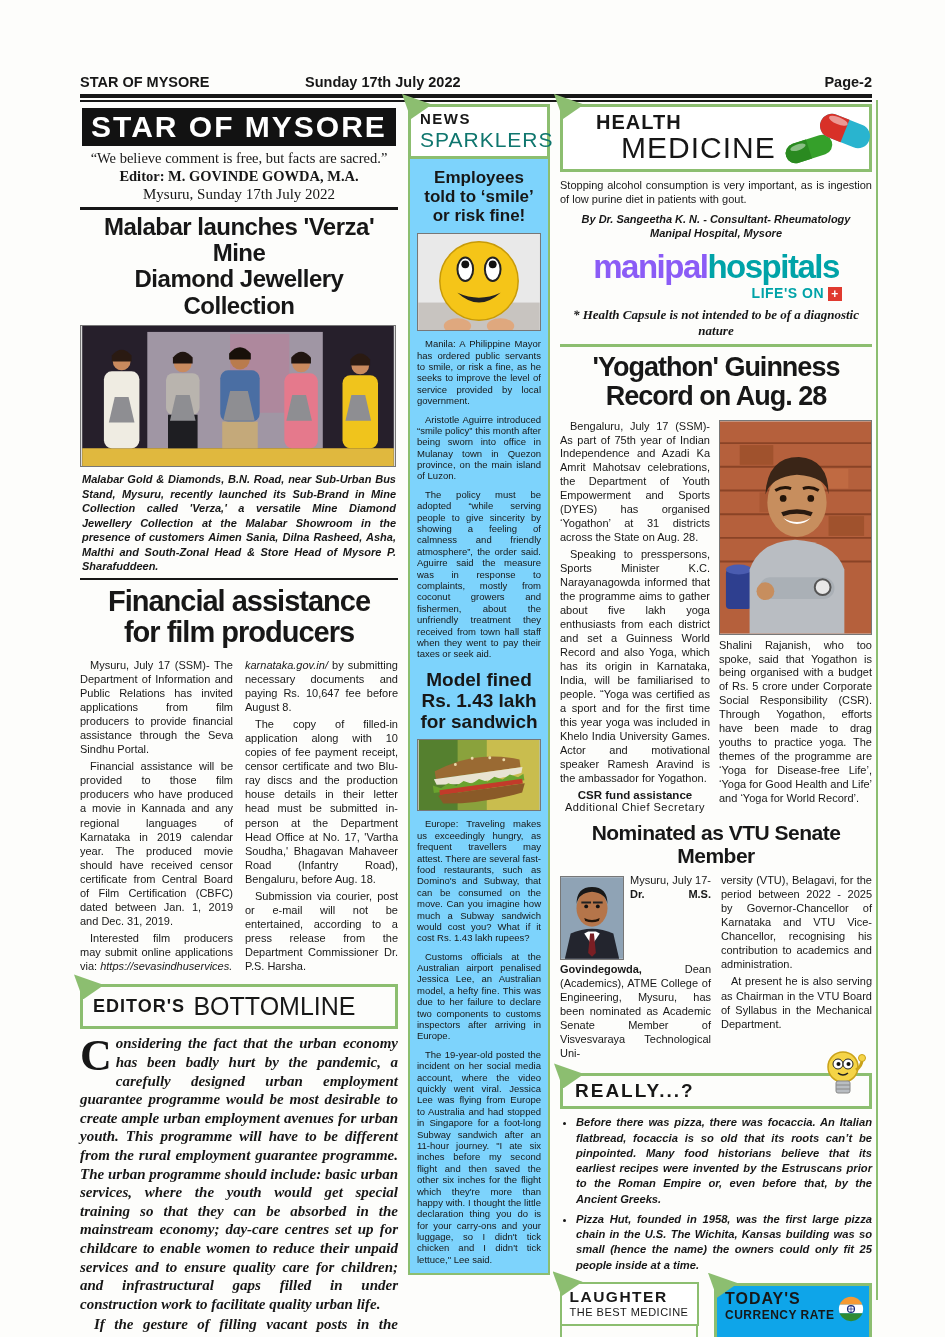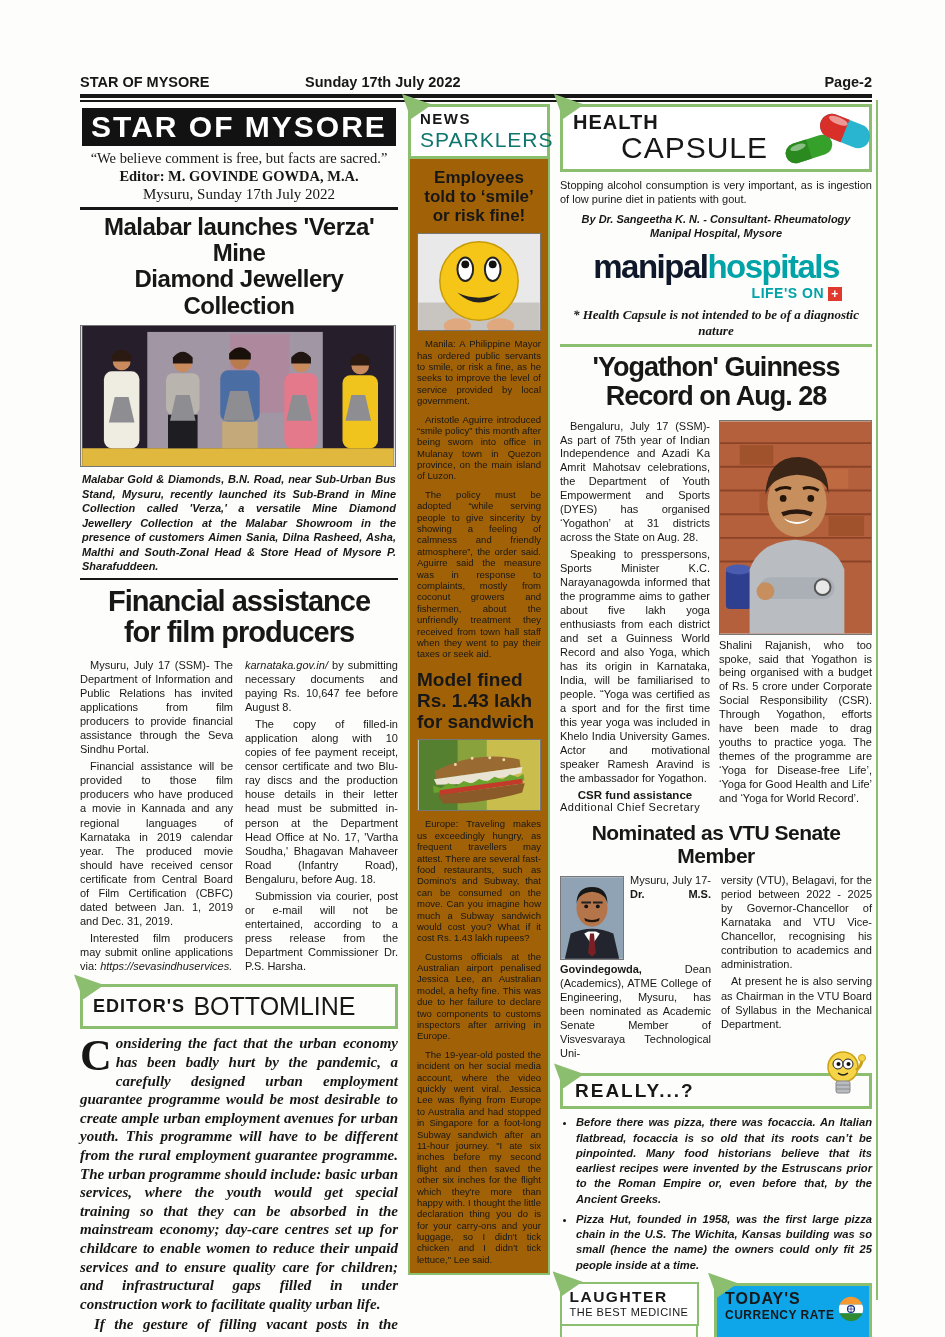--- a/index.html
+++ b/index.html
@@ -51,46 +51,46 @@
   .head-light{font:21px/1.1 "Liberation Sans",sans-serif;letter-spacing:1px;color:#0f766e;}
 
   
   .bl-head{border:3px solid var(--green);position:relative;padding:5px 10px;margin:8px 0 5px;}
   .bl-bold{font:bold 18px "Liberation Sans",sans-serif;letter-spacing:1px;vertical-align:middle;}
   .bl-light{font:25px "Liberation Sans",sans-serif;margin-left:4px;vertical-align:middle;}
   .bl-para{font:bold 15px/1.24 "Liberation Serif",serif;font-style:italic;text-align:justify;margin-bottom:2px;}
   .dropcap{float:left;font:bold 44px/0.8 "Liberation Serif",serif;font-style:normal;padding:4px 4px 0 0;}
 
   
-  .mid-box{border:2.5px solid var(--green);border-top:none;padding:6px 7px 8px;background:#a16207;}
+  .mid-box{border:2.5px solid var(--green);border-top:none;padding:6px 7px 8px;background:#7dd3fc;}
   .mid-headline{font:bold 17px/1.12 "Liberation Sans",sans-serif;text-align:center;margin:3px 0 8px;}
-  .mid-headline2{font:bold 19px/1.1 "Liberation Sans",sans-serif;margin:10px 0 7px;}
+  .mid-headline2{font:bold 19px/1.1 "Liberation Sans",sans-serif;text-align:center;margin:10px 0 7px;}
   .mid-para{font-size:9.5px;line-height:1.2;text-align:justify;margin-bottom:7px;text-indent:8px;}
 
   
   .health-head{border:3px solid var(--green);position:relative;background:#fff;padding:4px 10px 6px;}
-  .health-bold{font:bold 20px/1.1 "Liberation Sans",sans-serif;letter-spacing:1px;}
+  .health-bold{font:bold 20px/1.1 "Liberation Sans",sans-serif;letter-spacing:1px;margin-left:23px;}
   .health-light{font:30px/1.0 "Liberation Sans",sans-serif;letter-spacing:1px;margin-left:48px;}
   .capsule-wrap{position:absolute;right:-4px;top:4px;}
   .health-intro{font-size:11px;line-height:1.3;text-align:justify;margin:6px 0 5px;}
   .health-byline{font:bold 11px/1.35 "Liberation Sans",sans-serif;font-style:italic;text-align:center;}
   .mh-logo{text-align:center;font:bold 33px/1.05 "Liberation Sans",sans-serif;letter-spacing:-1.5px;margin-top:9px;}
-  .mh-blue{color:#0f172a;} .mh-teal{color:#00a3a8;}
+  .mh-blue{color:#8b5cf6;} .mh-teal{color:#00a3a8;}
   .mh-tag{text-align:right;padding-right:30px;font:bold 14px "Liberation Sans",sans-serif;color:#00a3a8;letter-spacing:0.5px;}
   .mh-plus{display:inline-block;width:14px;height:14px;background:#e03a2f;color:#fff;font:bold 12px/14px "Liberation Sans",sans-serif;text-align:center;vertical-align:middle;margin-left:4px;}
   .disclaimer{font:bold 13px "Liberation Serif",serif;font-style:italic;text-align:center;margin:6px 0 5px;}
   .hr-green{border-top:3px solid var(--green);margin-bottom:6px;}
 
   .yog-headline{font:bold 27px/1.08 "Liberation Sans",sans-serif;text-align:center;letter-spacing:-1px;margin:4px 0 8px;}
   .yog-flex{display:flex;gap:9px;}
   .yog-left{width:150px;flex:none;}
   .yog-right{width:153px;flex:none;}
   .yog-para{font-size:11px;line-height:1.27;text-align:justify;margin-bottom:3px;text-indent:10px;}
   .csr-subhead{font:bold 11.5px "Liberation Sans",sans-serif;text-align:center;margin-top:2px;}
-  .csr-line{font-size:11px;text-align:left;letter-spacing:0.5px;}
+  .csr-line{font-size:11px;text-align:center;letter-spacing:0.5px;}
   .yog-caption{font-size:11px;line-height:1.27;text-align:justify;margin-top:4px;}
 
   .vtu-headline{font:bold 21px/1.1 "Liberation Sans",sans-serif;text-align:center;margin:8px 0 6px;letter-spacing:-0.5px;}
   .vtu-flex{display:flex;gap:10px;}
   .vtu-col{width:151px;flex:none;}
   .vtu-photo{float:left;margin:3px 6px 2px 0;}
   .vtu-para{font-size:11px;line-height:1.28;text-align:justify;margin-bottom:3px;}
   .vtu-para.ind{text-indent:10px;}
   .b{font-weight:bold;}
 
@@ -267,21 +267,21 @@
           <p class="mid-para">Customs officials at the Australian airport penalised Jessica Lee, an Australian model, a hefty fine. This was due to her failure to declare two components to customs inspectors after arriving in Europe.</p>
           <p class="mid-para" style="margin-bottom:0;">The 19-year-old posted the incident on her social media account, where the video quickly went viral. Jessica Lee was flying from Europe to Australia and had stopped in Singapore for a foot-long Subway sandwich after an 11-hour journey. "I ate six inches before my second flight and then saved the other six inches for the flight which they're more than happy with. I thought the little declaration thing you do is for your carry-ons and your luggage, so I didn't tick chicken and I didn't tick lettuce," Lee said.</p>
         </div>
       </div>
 
       <div class="col-right">
 
         <div class="health-head">
           <span class="flag-marker"></span>
           <div class="health-bold">HEALTH</div>
-          <div class="health-light">CAPSULE</div>
+          <div class="health-light">MEDICINE</div>
           <span class="capsule-wrap">
             <svg width="92" height="56" viewBox="0 0 92 56">
               <g transform="rotate(-18 28 38)">
                 <rect x="4" y="28" width="48" height="20" rx="10" fill="#35a02a"></rect>
                 <path d="M4 38 a10 10 0 0 1 10 -10 h14 v20 h-14 a10 10 0 0 1 -10 -10z" fill="#2a8a20"></path>
                 <ellipse cx="18" cy="33" rx="8" ry="3" fill="#fff" opacity="0.45"></ellipse>
               </g>
               <g transform="rotate(22 64 20)">
                 <rect x="38" y="8" width="52" height="24" rx="12" fill="#29b4cf"></rect>
                 <path d="M38 20 a12 12 0 0 1 12 -12 h14 v24 h-14 a12 12 0 0 1 -12 -12z" fill="#d83028"></path>

